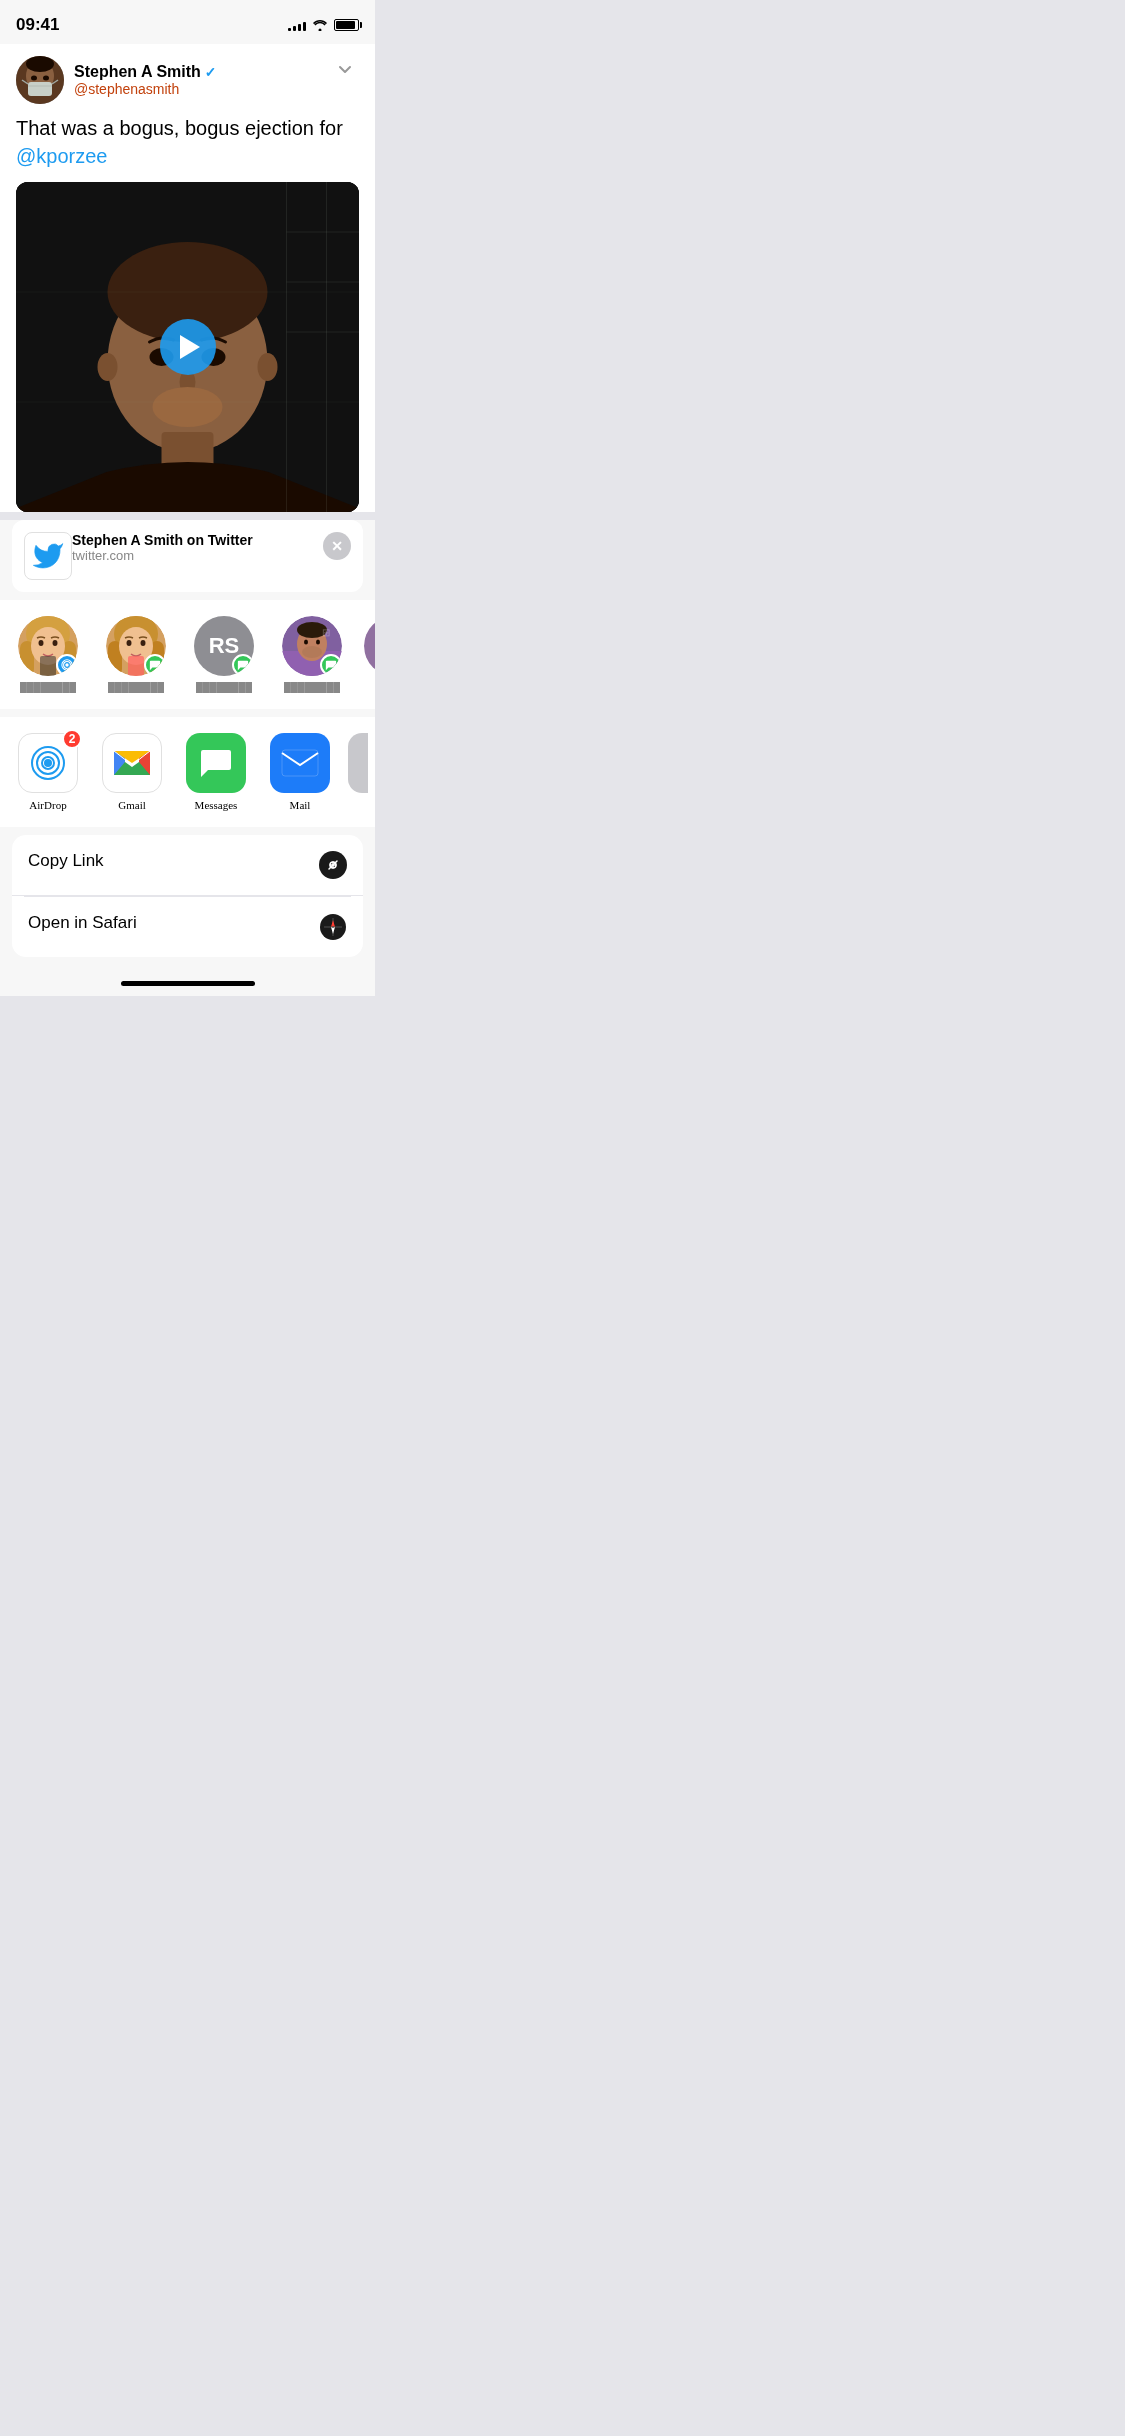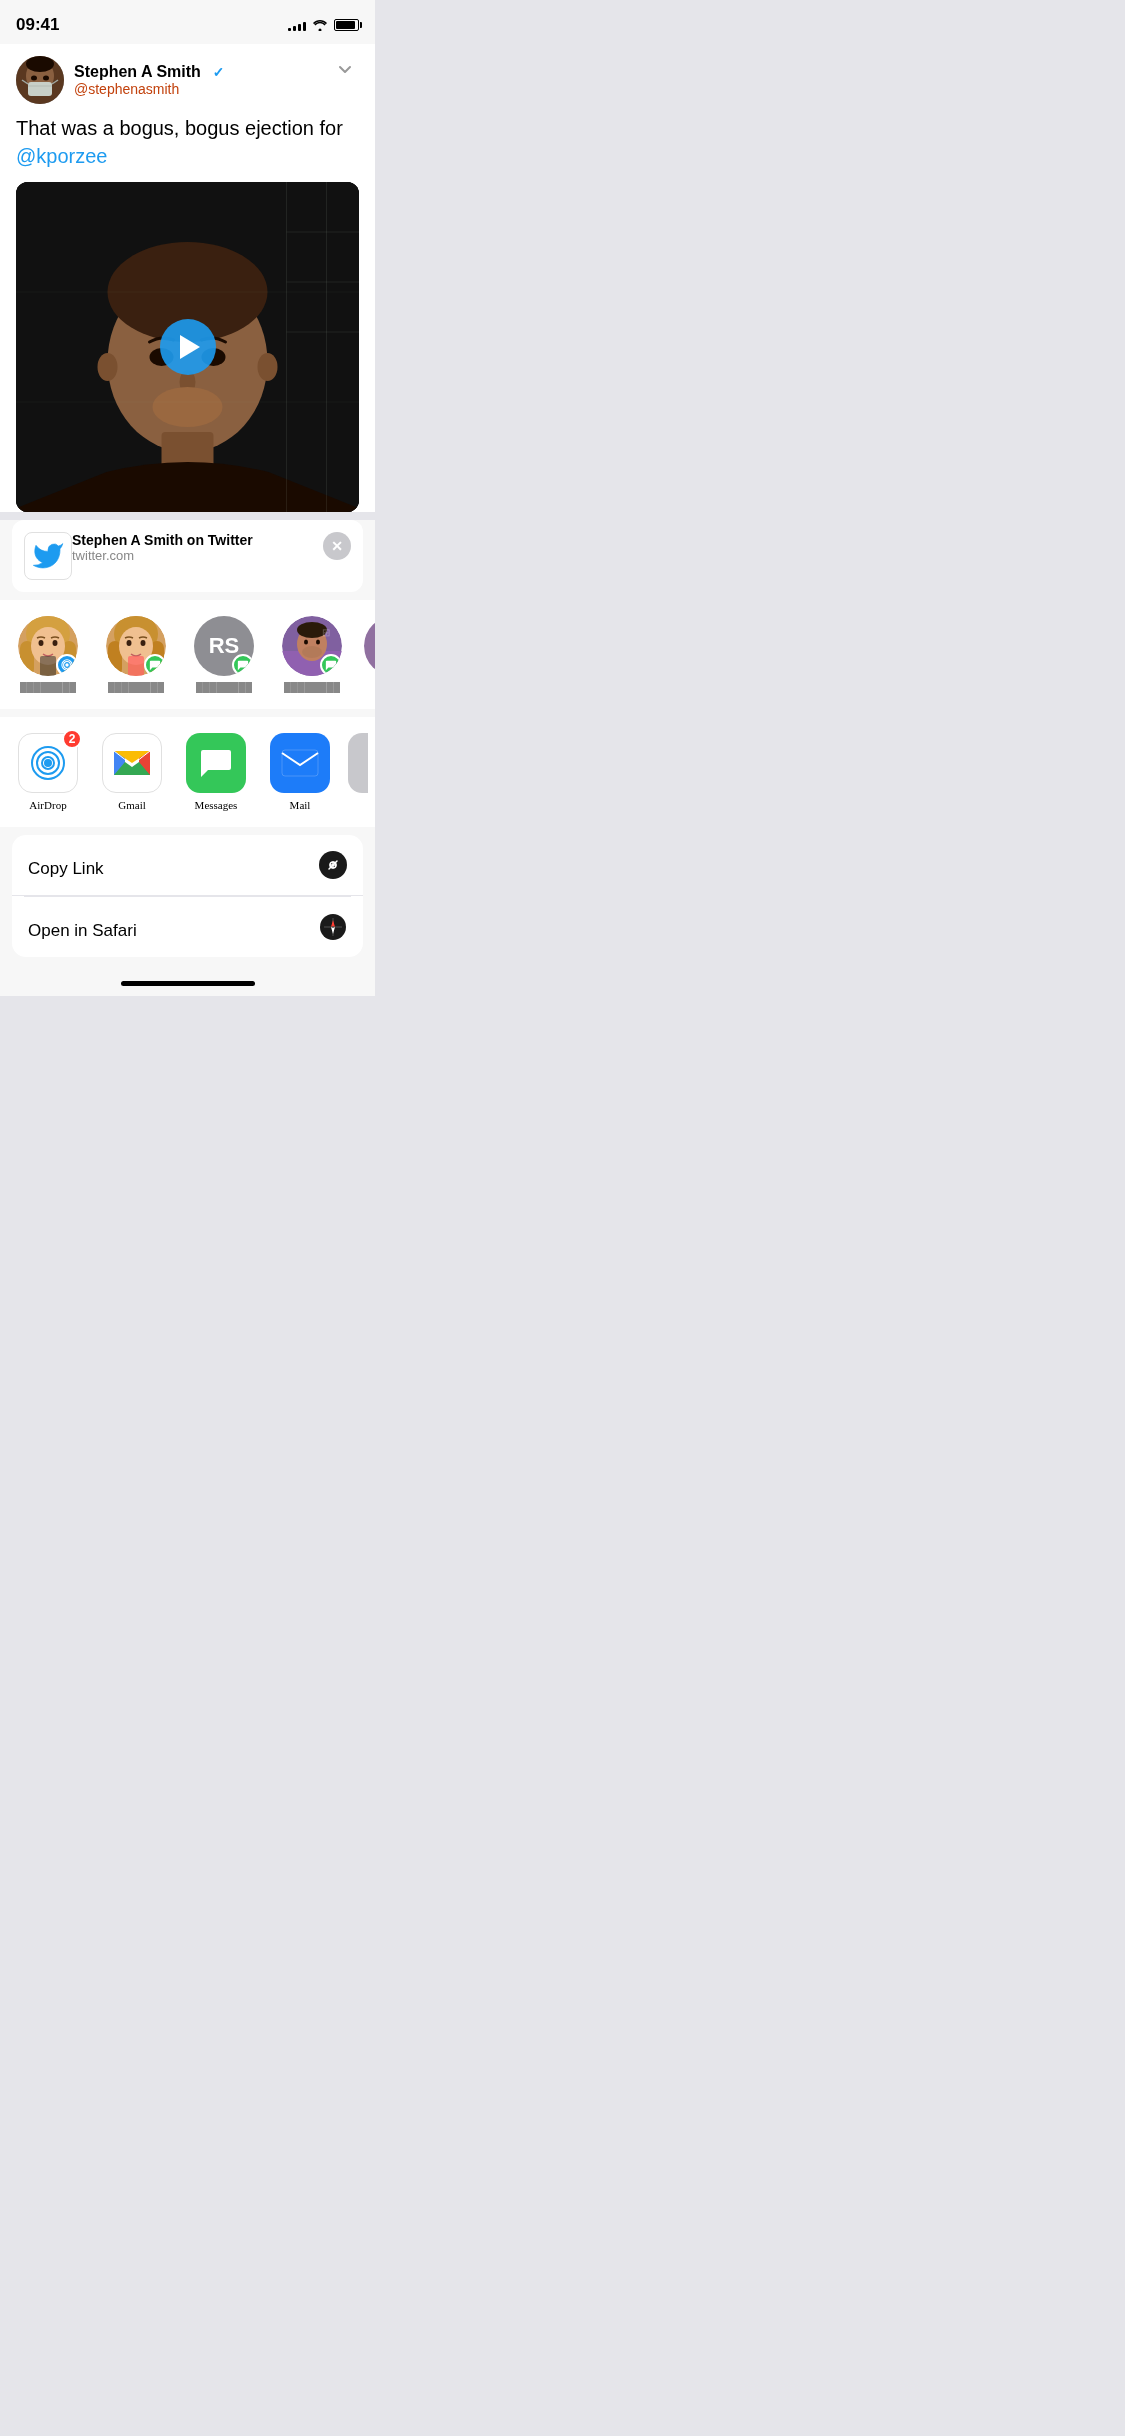--- a/index.html
+++ b/index.html
@@ -99,21 +99,21 @@
     .author-info {
       display: flex;
       flex-direction: column;
     }
     .author-name {
       font-size: 16px;
       font-weight: 700;
       color: #000;
       display: flex;
       align-items: center;
-      gap: 12px;
+      gap: 4px;
     }
     .verified-badge {
       color: #1d9bf0;
       font-size: 14px;
     }
     .author-handle {
       font-size: 14px;
       color: #c2410c;
     }
     .chevron-down {
@@ -379,21 +379,21 @@
 
     
     .actions-list {
       background: #fff;
       margin: 8px 12px;
       border-radius: 14px;
       overflow: hidden;
     }
     .action-item {
       display: flex;
-      align-items: flex-end;
+      align-items: flex-start;
       justify-content: space-between;
       padding: 16px 16px;
       border-bottom: 1px solid #e5e5ea;
     }
     .action-item:last-child {
       border-bottom: none;
     }
     .action-label {
       font-size: 17px;
       color: #000;

